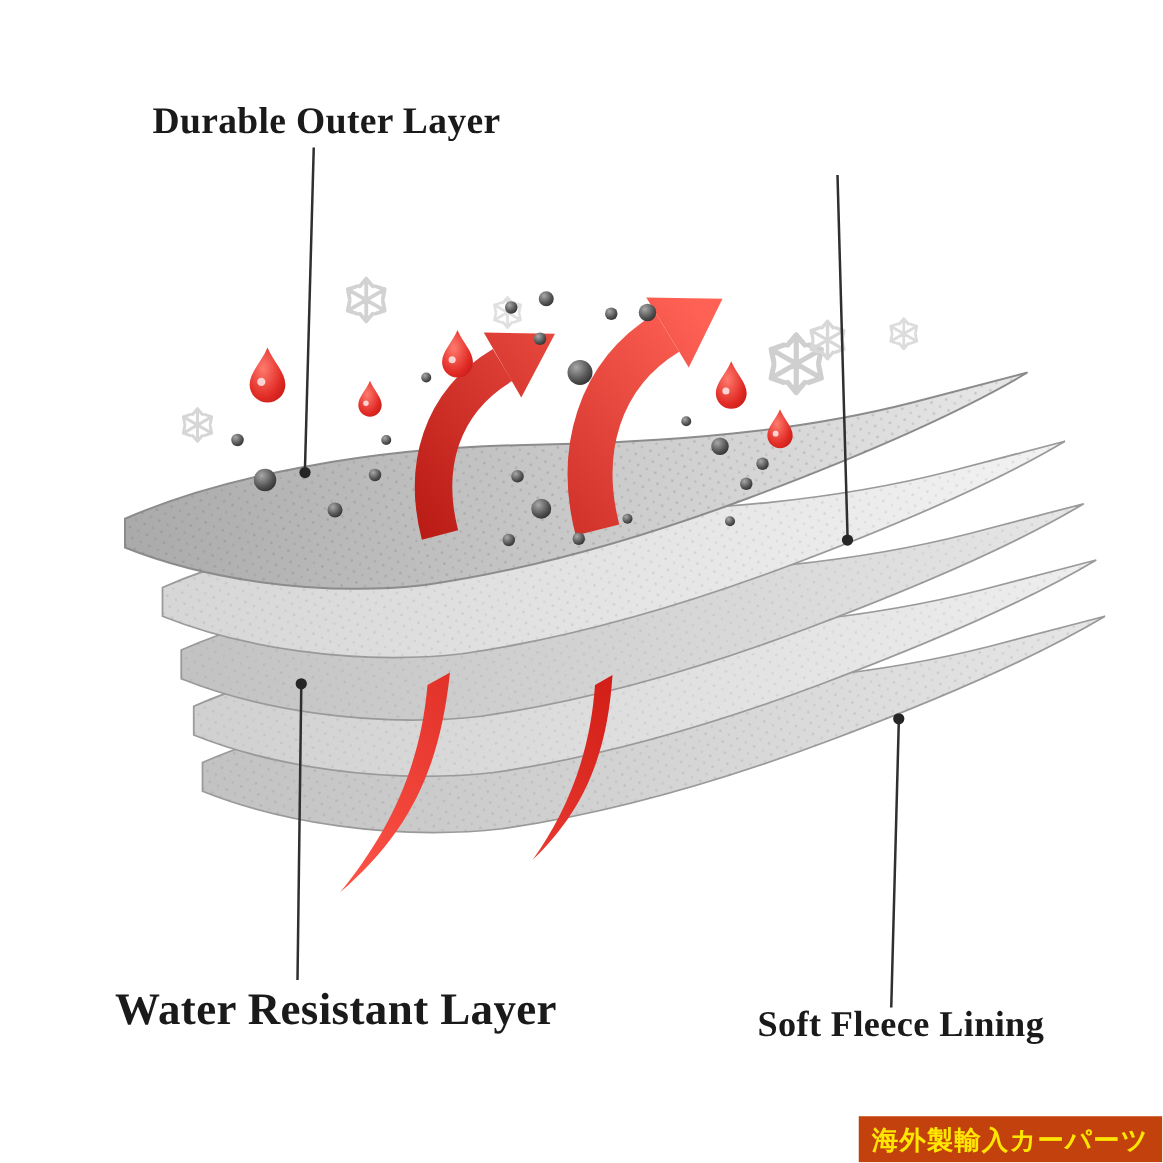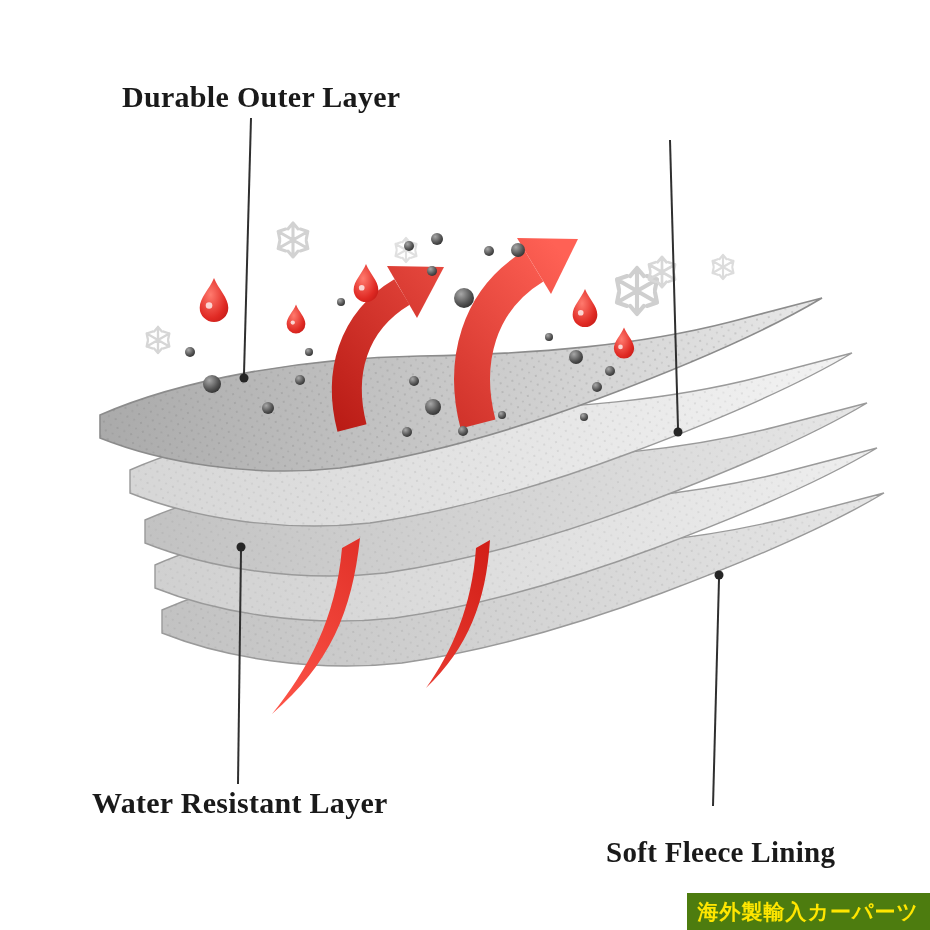--- a/index.html
+++ b/index.html
@@ -13,30 +13,30 @@
   .stage svg{position:absolute;left:0;top:0;}
   .label{
     position:absolute;
     white-space:nowrap;
     color:#1a1a1a;
     font-weight:600;
     letter-spacing:.3px;
   }
   .label-durable{left:122px;top:80px;font-size:30px;}
   .label-protective{left:533px;top:103px;font-size:28px;}
-  .label-water{left:92px;top:786px;font-size:30px;}
-  .label-fleece{left:606px;top:836px;font-size:29px;}
+  .label-water{left:92px;top:786px;font-size:36px;}
+  .label-fleece{left:606px;top:804px;font-size:29px;}
   .badge{
     position:absolute;
     right:0;bottom:0;
     height:37px;
     min-width:190px;
     padding:0 11px;
     display:flex;align-items:center;justify-content:center;
-    background:#4d7c0f;
+    background:#c2410c;
     color:#ffe600;
     font-size:21px;
     font-weight:bold;
     letter-spacing:1px;
   }
 </style>
 </head>
 <body>
 
 <div class="stage">

